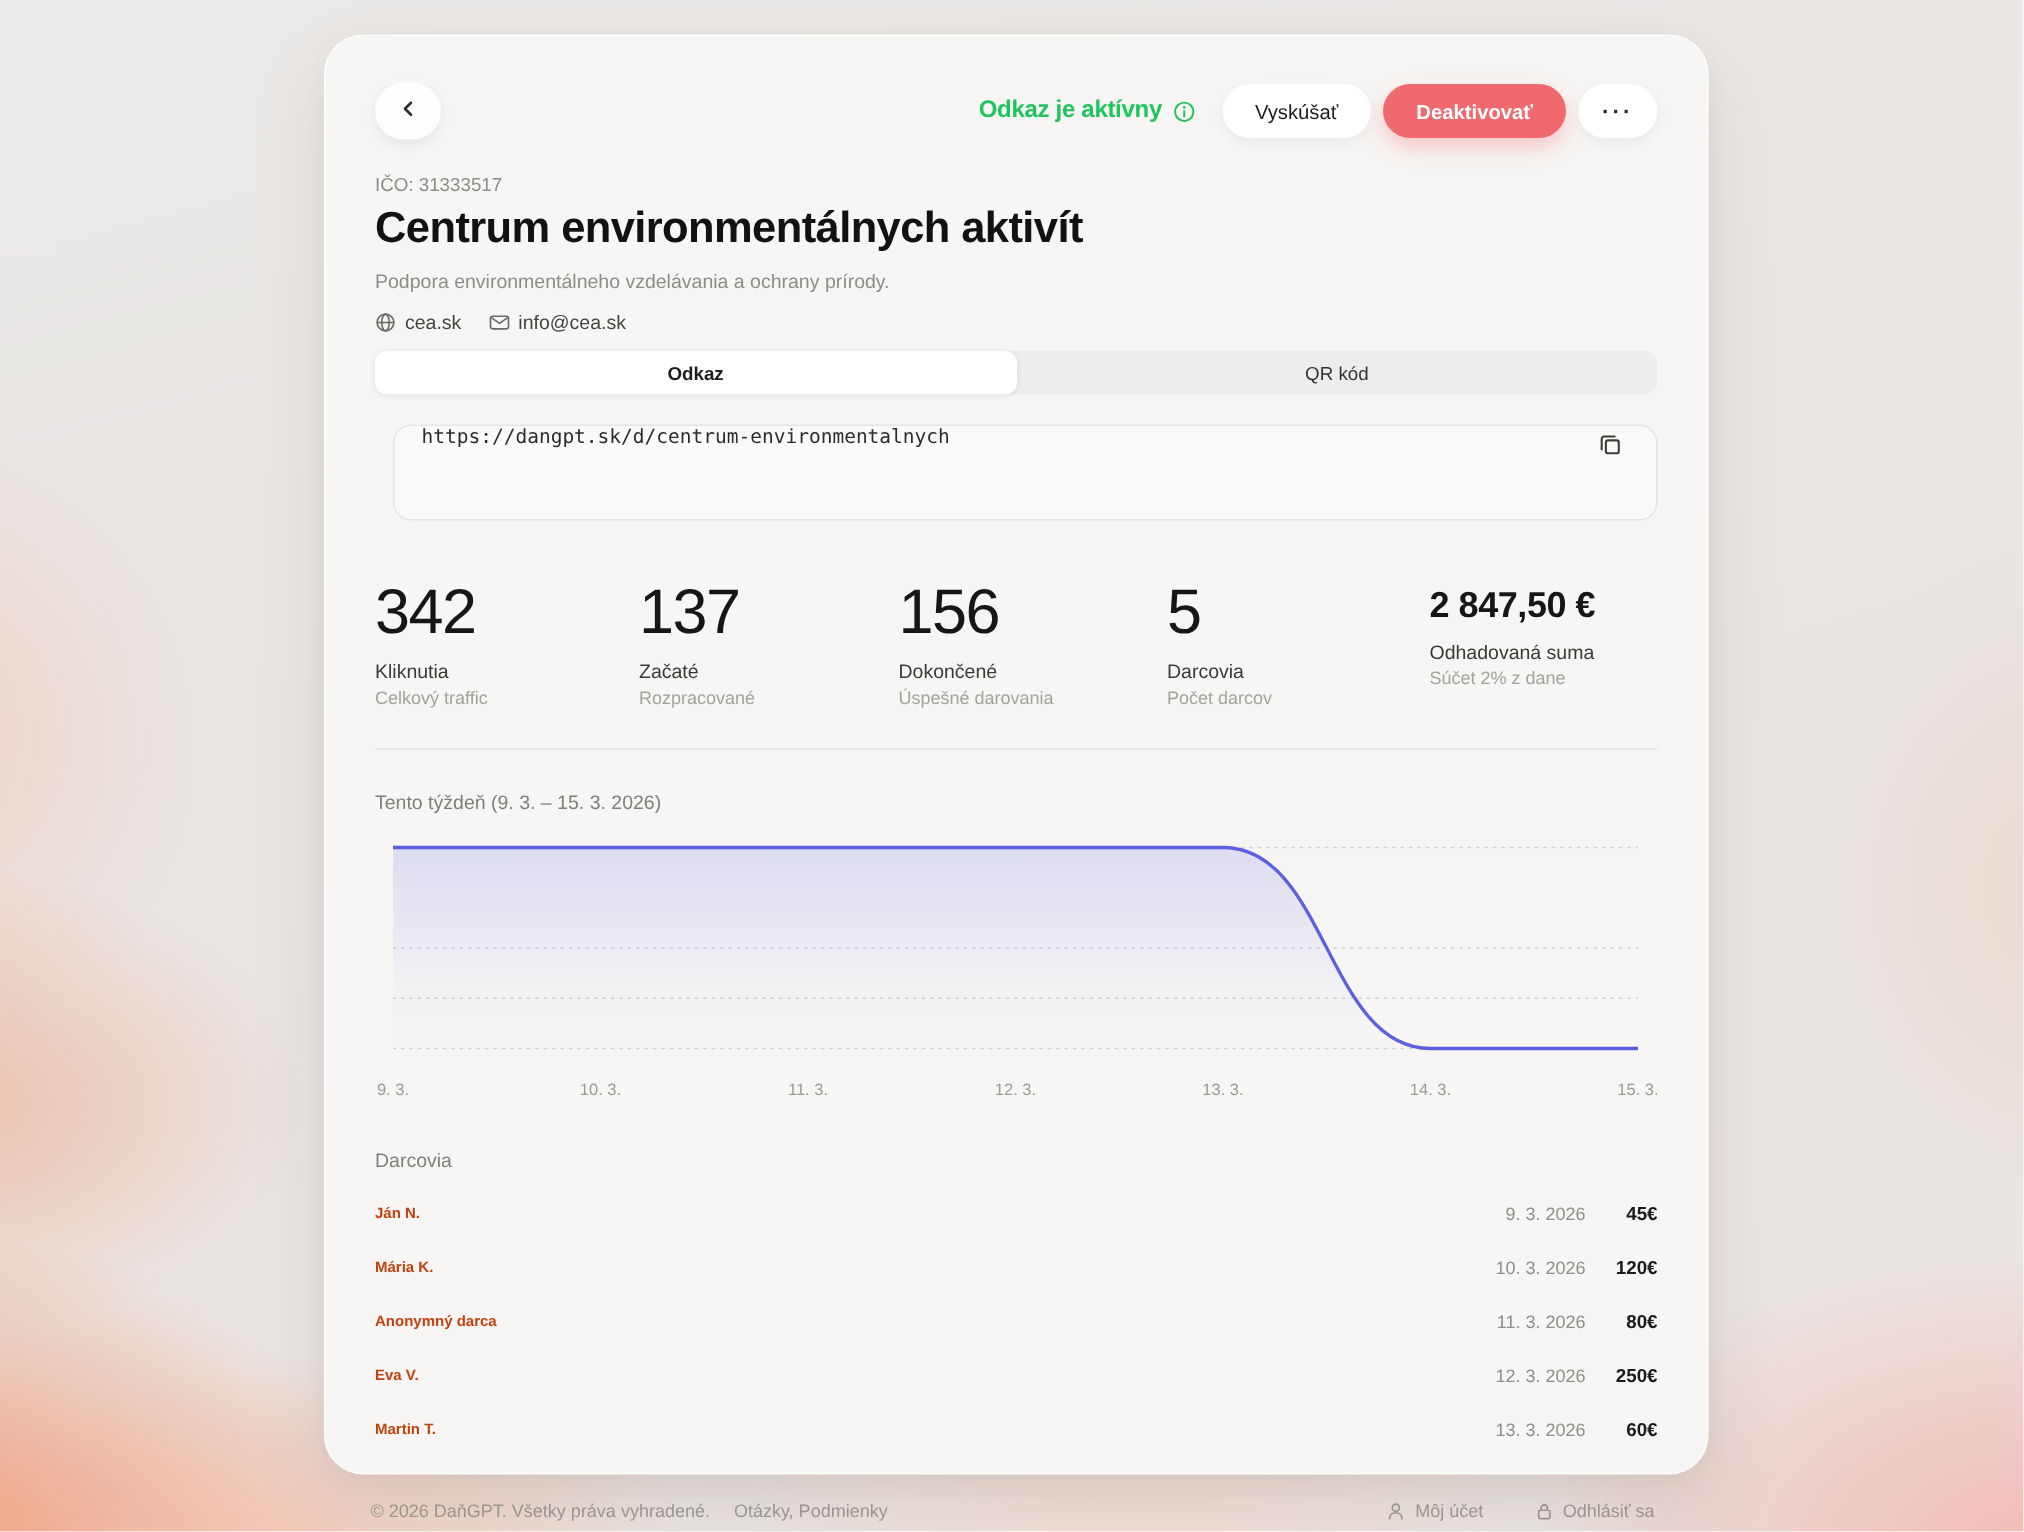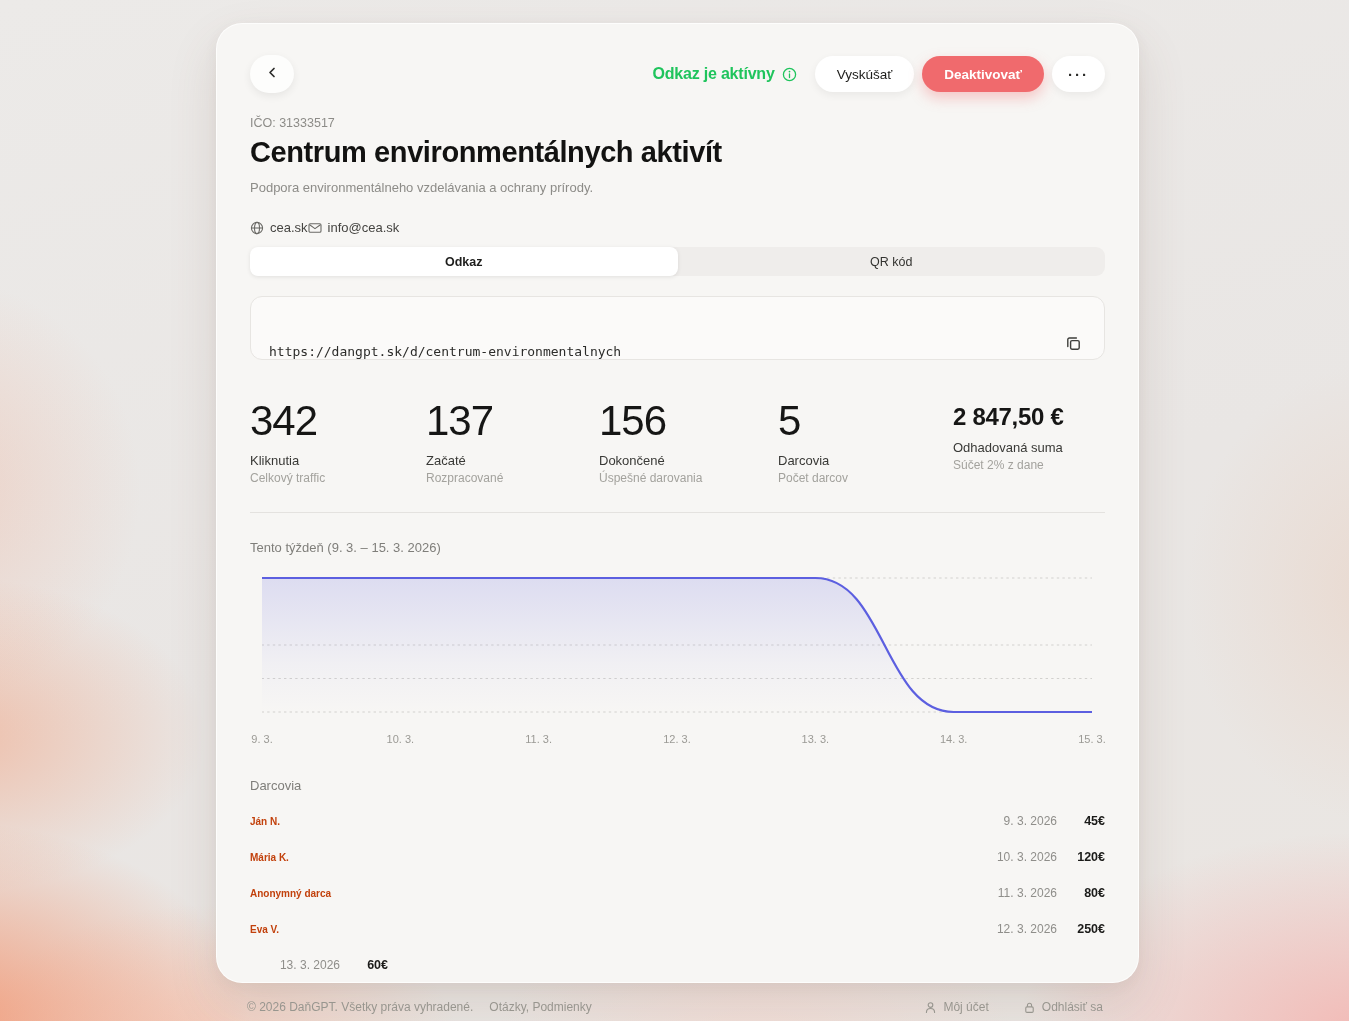--- a/index.html
+++ b/index.html
@@ -43,34 +43,34 @@
     box-shadow:0 3px 9px rgba(0,0,0,0.06);
   }
   .pill-btn.danger { background:#f06a6d; color:#ffffff; font-weight:600;
     box-shadow:0 6px 14px rgba(240,106,109,0.35); }
   .pill-btn.more { padding:0 16px; font-weight:700; font-size:15px; letter-spacing:2px; color:#2b2b29; }
 
   
   .ico-line { margin-top:20px; font-size:12.5px; color:#8d8c88; }
   .org-title { margin-top:6px; font-size:29px; font-weight:700; color:#121211; letter-spacing:-0.4px; }
   .org-desc { margin-top:11px; font-size:13px; color:#8d8c88; }
-  .contact-row { margin-top:25px; display:flex; align-items:center; }
+  .contact-row { margin-top:12px; display:flex; align-items:center; gap:18px; }
   .contact-item { display:flex; align-items:center; gap:6px; font-size:13px; color:#454441; cursor:pointer; }
   .contact-item .ic { color:#6b6a66; display:flex; }
 
   
   .tabs { margin-top:12px; height:29px; background:#efedeb; border-radius:9px; display:flex; }
   .tab { flex:1; height:29px; border:none; background:transparent; border-radius:8px;
     font-family:"Liberation Sans",sans-serif; font-size:12.5px; color:#333330; cursor:pointer; }
   .tab.active { background:#ffffff; font-weight:600; color:#1e1e1c;
     box-shadow:0 1px 4px rgba(0,0,0,0.09); }
 
   
   .url-box { margin-top:20px; height:64px; border:1px solid #e7e5e2; border-radius:12px;
-    background:#fbfaf9; display:flex; align-items:flex-end; padding:0 18px; }
+    background:#fbfaf9; display:flex; align-items:flex-start; padding:0 18px;margin-left:12px; }
   .url-text { flex:1; font-family:"DejaVu Sans Mono", monospace; font-size:13px; color:#2c2c2a; }
   .copy-btn { border:none; background:transparent; color:#3e3e3b; cursor:pointer; display:flex; padding:4px; }
 
   
   .stats { margin-top:40px; display:flex; }
   .stat { }
   .stat:nth-child(1){ width:176px; } .stat:nth-child(2){ width:173px; }
   .stat:nth-child(3){ width:179px; } .stat:nth-child(4){ width:175px; }
   .stat:nth-child(5){ flex:1; }
   .stat-value { font-size:42px; font-weight:400; color:#161615; letter-spacing:-1px; line-height:1; }
@@ -252,20 +252,21 @@
         <span class="donor-name">Anonymný darca</span>
         <span class="donor-date">11. 3. 2026</span>
         <span class="donor-amount">80€</span>
       </div>
       <div class="donor-row">
         <span class="donor-name">Eva V.</span>
         <span class="donor-date">12. 3. 2026</span>
         <span class="donor-amount">250€</span>
       </div>
       <div class="donor-row">
+        <span class="donor-name">Martin T.</span>
         <span class="donor-date">13. 3. 2026</span>
         <span class="donor-amount">60€</span>
       </div>
     </div>
   </div>
 
   <div class="footer">
     <div class="footer-left">
       <span>© 2026 DaňGPT. Všetky práva vyhradené.</span>
       <span class="footer-link">Otázky, Podmienky</span>

